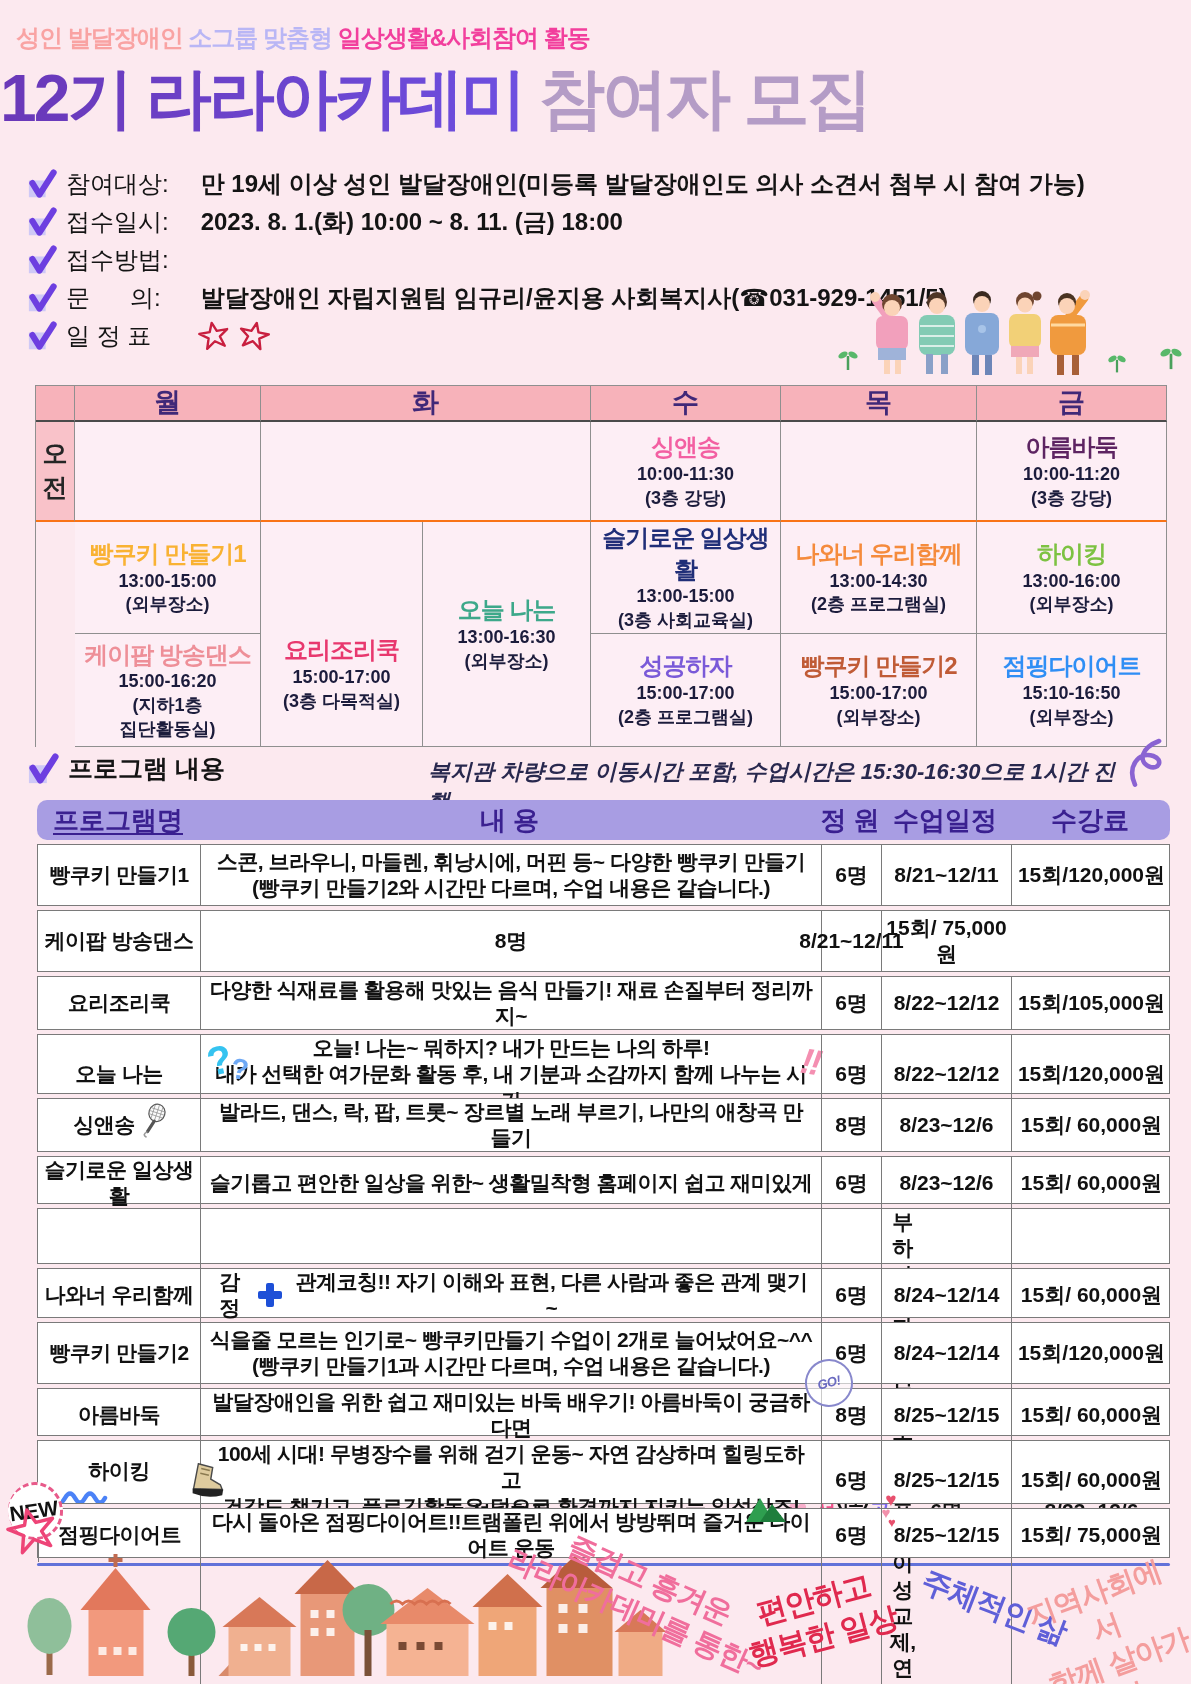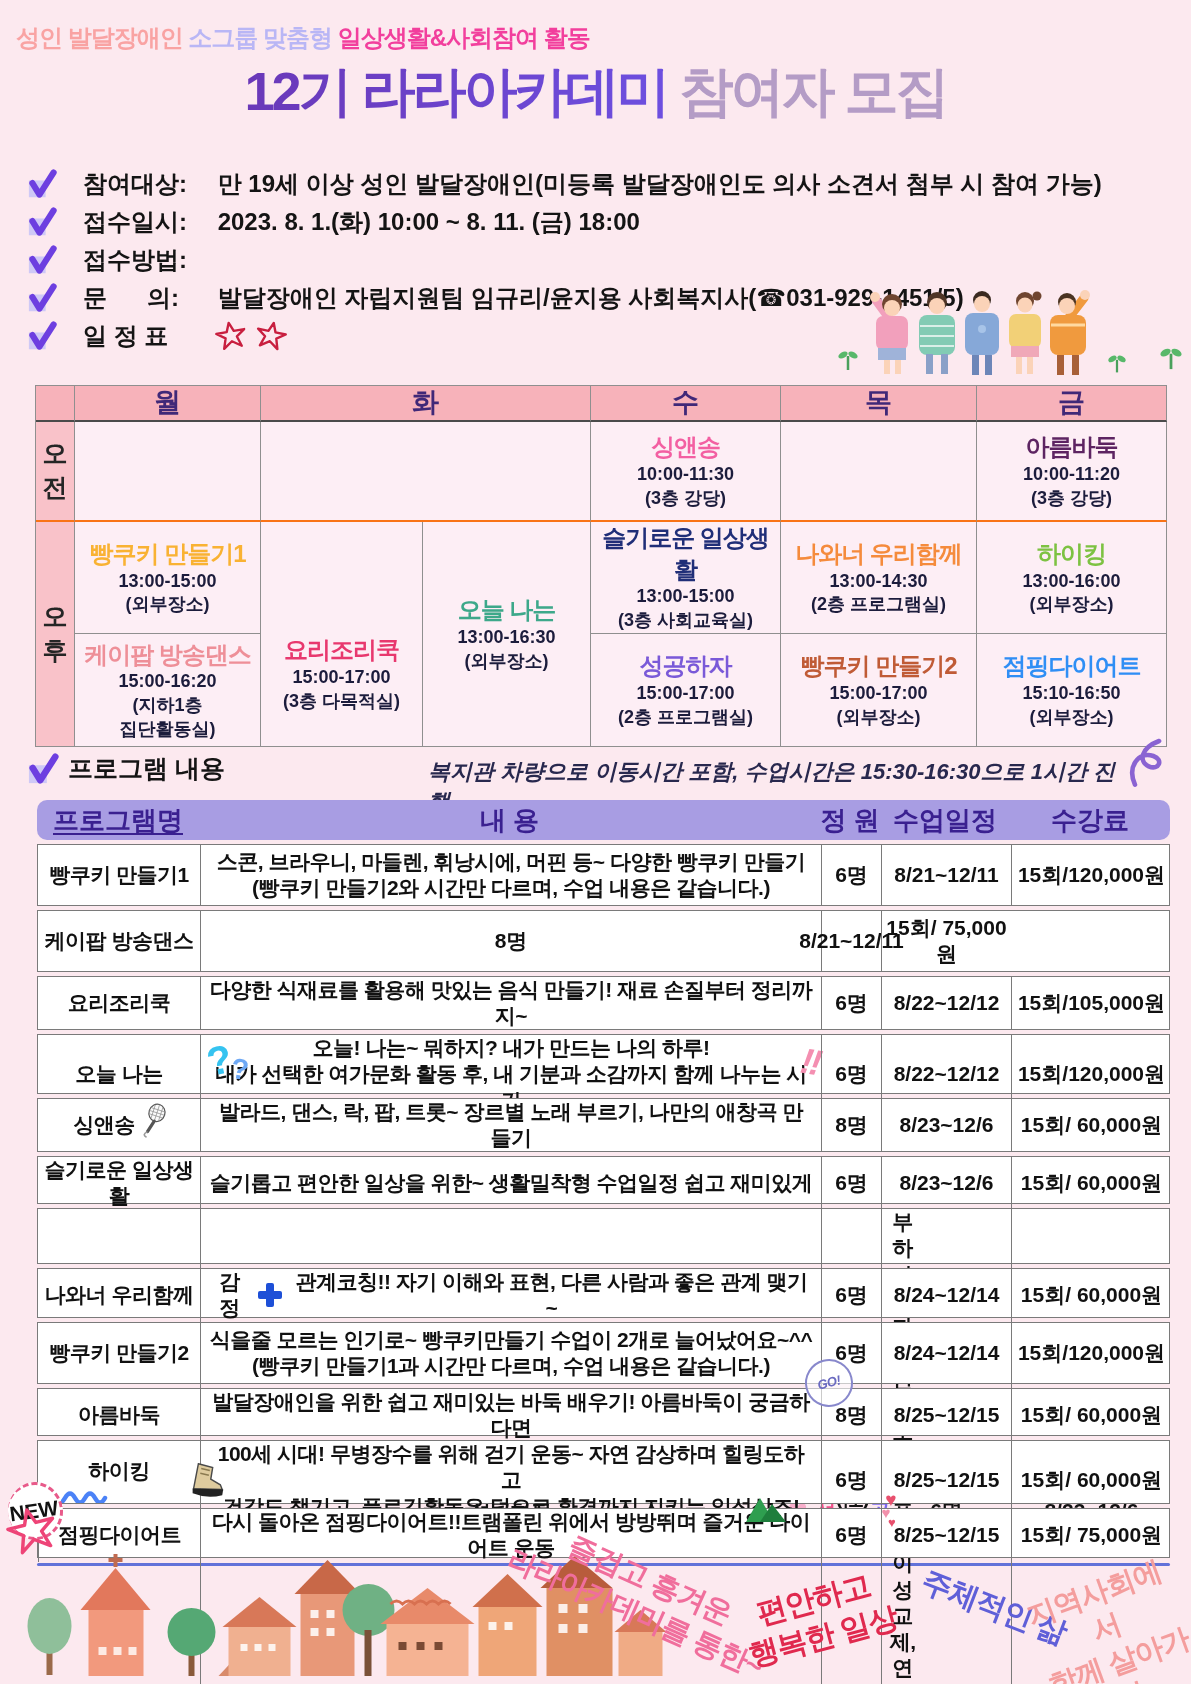--- a/index.html
+++ b/index.html
@@ -2,29 +2,29 @@
 <html><head>
 <meta charset="utf-8">
 <style>
   html,body{margin:0;padding:0;}
   body{background:#fce8ef;font-family:"Liberation Sans","DejaVu Sans",sans-serif;}
   .page{position:relative;width:1191px;height:1684px;background:#fce9ef;overflow:hidden;}
 
   
   .subtitle{position:absolute;top:22px;left:0;width:100%;text-align:left;font-size:24px;font-weight:800;letter-spacing:-1px;padding-left:16px;}
   .st1{color:#f9a3a3;} .st2{color:#b9b6f5;} .st3{color:#f23f9d;}
-  .main-title{position:absolute;top:62px;left:0;width:100%;text-align:center;font-size:54px;font-weight:900;letter-spacing:-3px;line-height:1.1;}
+  .main-title{position:absolute;top:62px;left:0;width:100%;font-size:66px;font-weight:900;letter-spacing:-3px;line-height:1.1;}
   .title-grad{background:linear-gradient(90deg,#6a38b8,#6d4fe0);-webkit-background-clip:text;background-clip:text;color:transparent;}
   .title-mauve{color:#b49cc6;}
 
   
   .info-list{position:absolute;left:28px;top:168px;width:1040px;}
   .info-item{display:flex;align-items:center;margin-bottom:6px;font-size:24px;color:#141414;height:32px;}
   .check{flex:0 0 auto;margin-right:8px;}
-  .lbl{font-weight:700;white-space:pre;min-width:128px;margin-left:17px;}
+  .lbl{font-weight:400;white-space:pre;min-width:128px;}
   .txt{font-weight:600;white-space:pre;}
   .sched-note{font-style:italic;font-weight:800;color:#5536c8;}
   .star-doodle{margin:0 4px;flex:0 0 auto;}
 
   
   .people{position:absolute;left:862px;top:284px;}
   .sprout{position:absolute;}
 
   
   .sched{position:absolute;left:35px;top:385px;display:grid;
@@ -218,21 +218,20 @@
       <span class="tm">10:00-11:30</span>
       <span class="pl">(3층 강당)</span>
     </div>
     <div class="sc amline" style="grid-column:6;grid-row:2"></div>
     <div class="sc amline" style="grid-column:7;grid-row:2">
       <span class="pt c-baduk">아름바둑</span>
       <span class="tm">10:00-11:20</span>
       <span class="pl">(3층 강당)</span>
     </div>
 
-    <div class="sc sl" style="grid-column:1;grid-row:3 / span 2">오후</div>
     <div class="sc" style="grid-column:2;grid-row:3">
       <span class="pt c-bread1">빵쿠키 만들기1</span>
       <span class="tm">13:00-15:00</span>
       <span class="pl">(외부장소)</span>
     </div>
     <div class="sc cell-pad-top" style="grid-column:3;grid-row:3 / span 2">
       <span class="pt c-yori">요리조리쿡</span>
       <span class="tm">15:00-17:00</span>
       <span class="pl">(3층 다목적실)</span>
     </div>
@@ -351,21 +350,21 @@
           </svg>
       </div>
       <div class="pcontent">발라드, 댄스, 락, 팝, 트롯~ 장르별 노래 부르기, 나만의 애창곡 만들기</div>
       <div>8명</div>
       <div>8/23~12/6</div>
       <div>15회/ 60,000원</div>
     </div>
 
     <div class="prow h46">
       <div class="pname">슬기로운 일상생활</div>
-      <div class="pcontent">슬기롭고 편안한 일상을 위한~ 생활밀착형 수업일정 쉽고 재미있게</div>
+      <div class="pcontent">슬기롭고 편안한 일상을 위한~ 생활밀착형 홈페이지 쉽고 재미있게</div>
       <div>6명</div>
       <div>8/23~12/6</div>
       <div>15회/ 60,000원</div>
     </div>
 
     <div class="prow h54">
       <div class="new-badge">NEW</div>
       <div class="pname">성공하자</div>
       <div class="pcontent inline-row">
         <span class="heart-left">♥</span>

